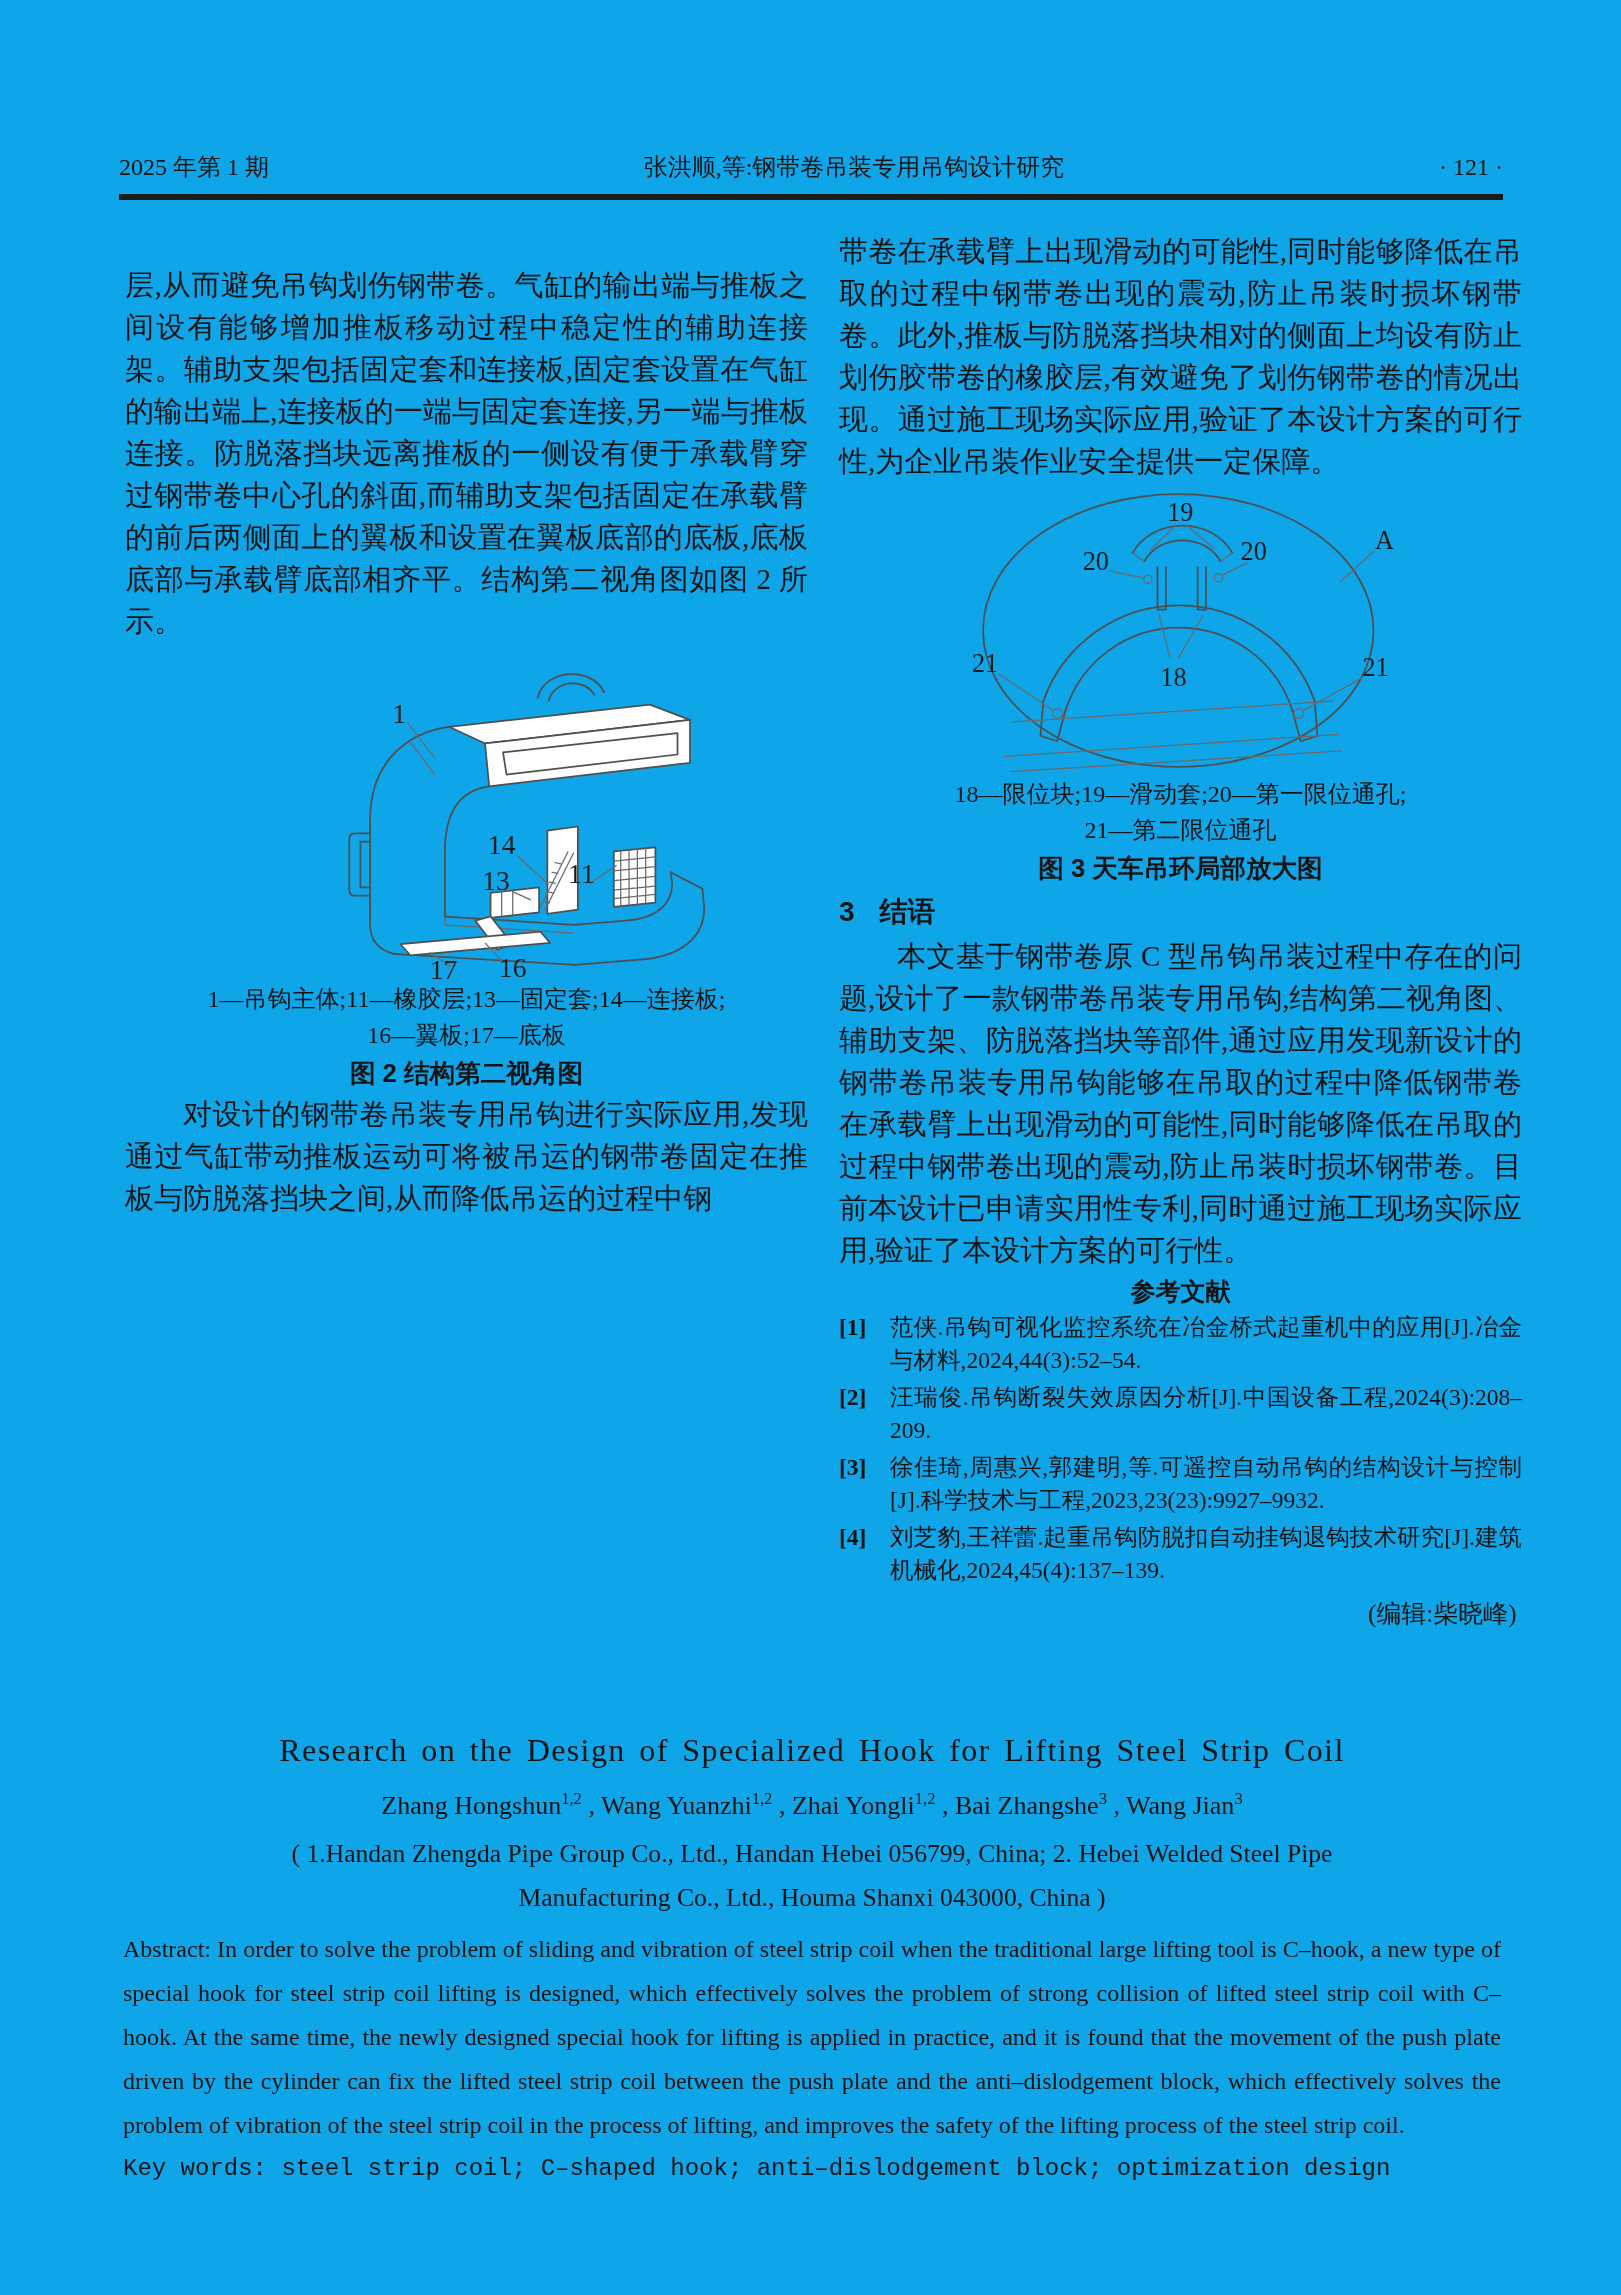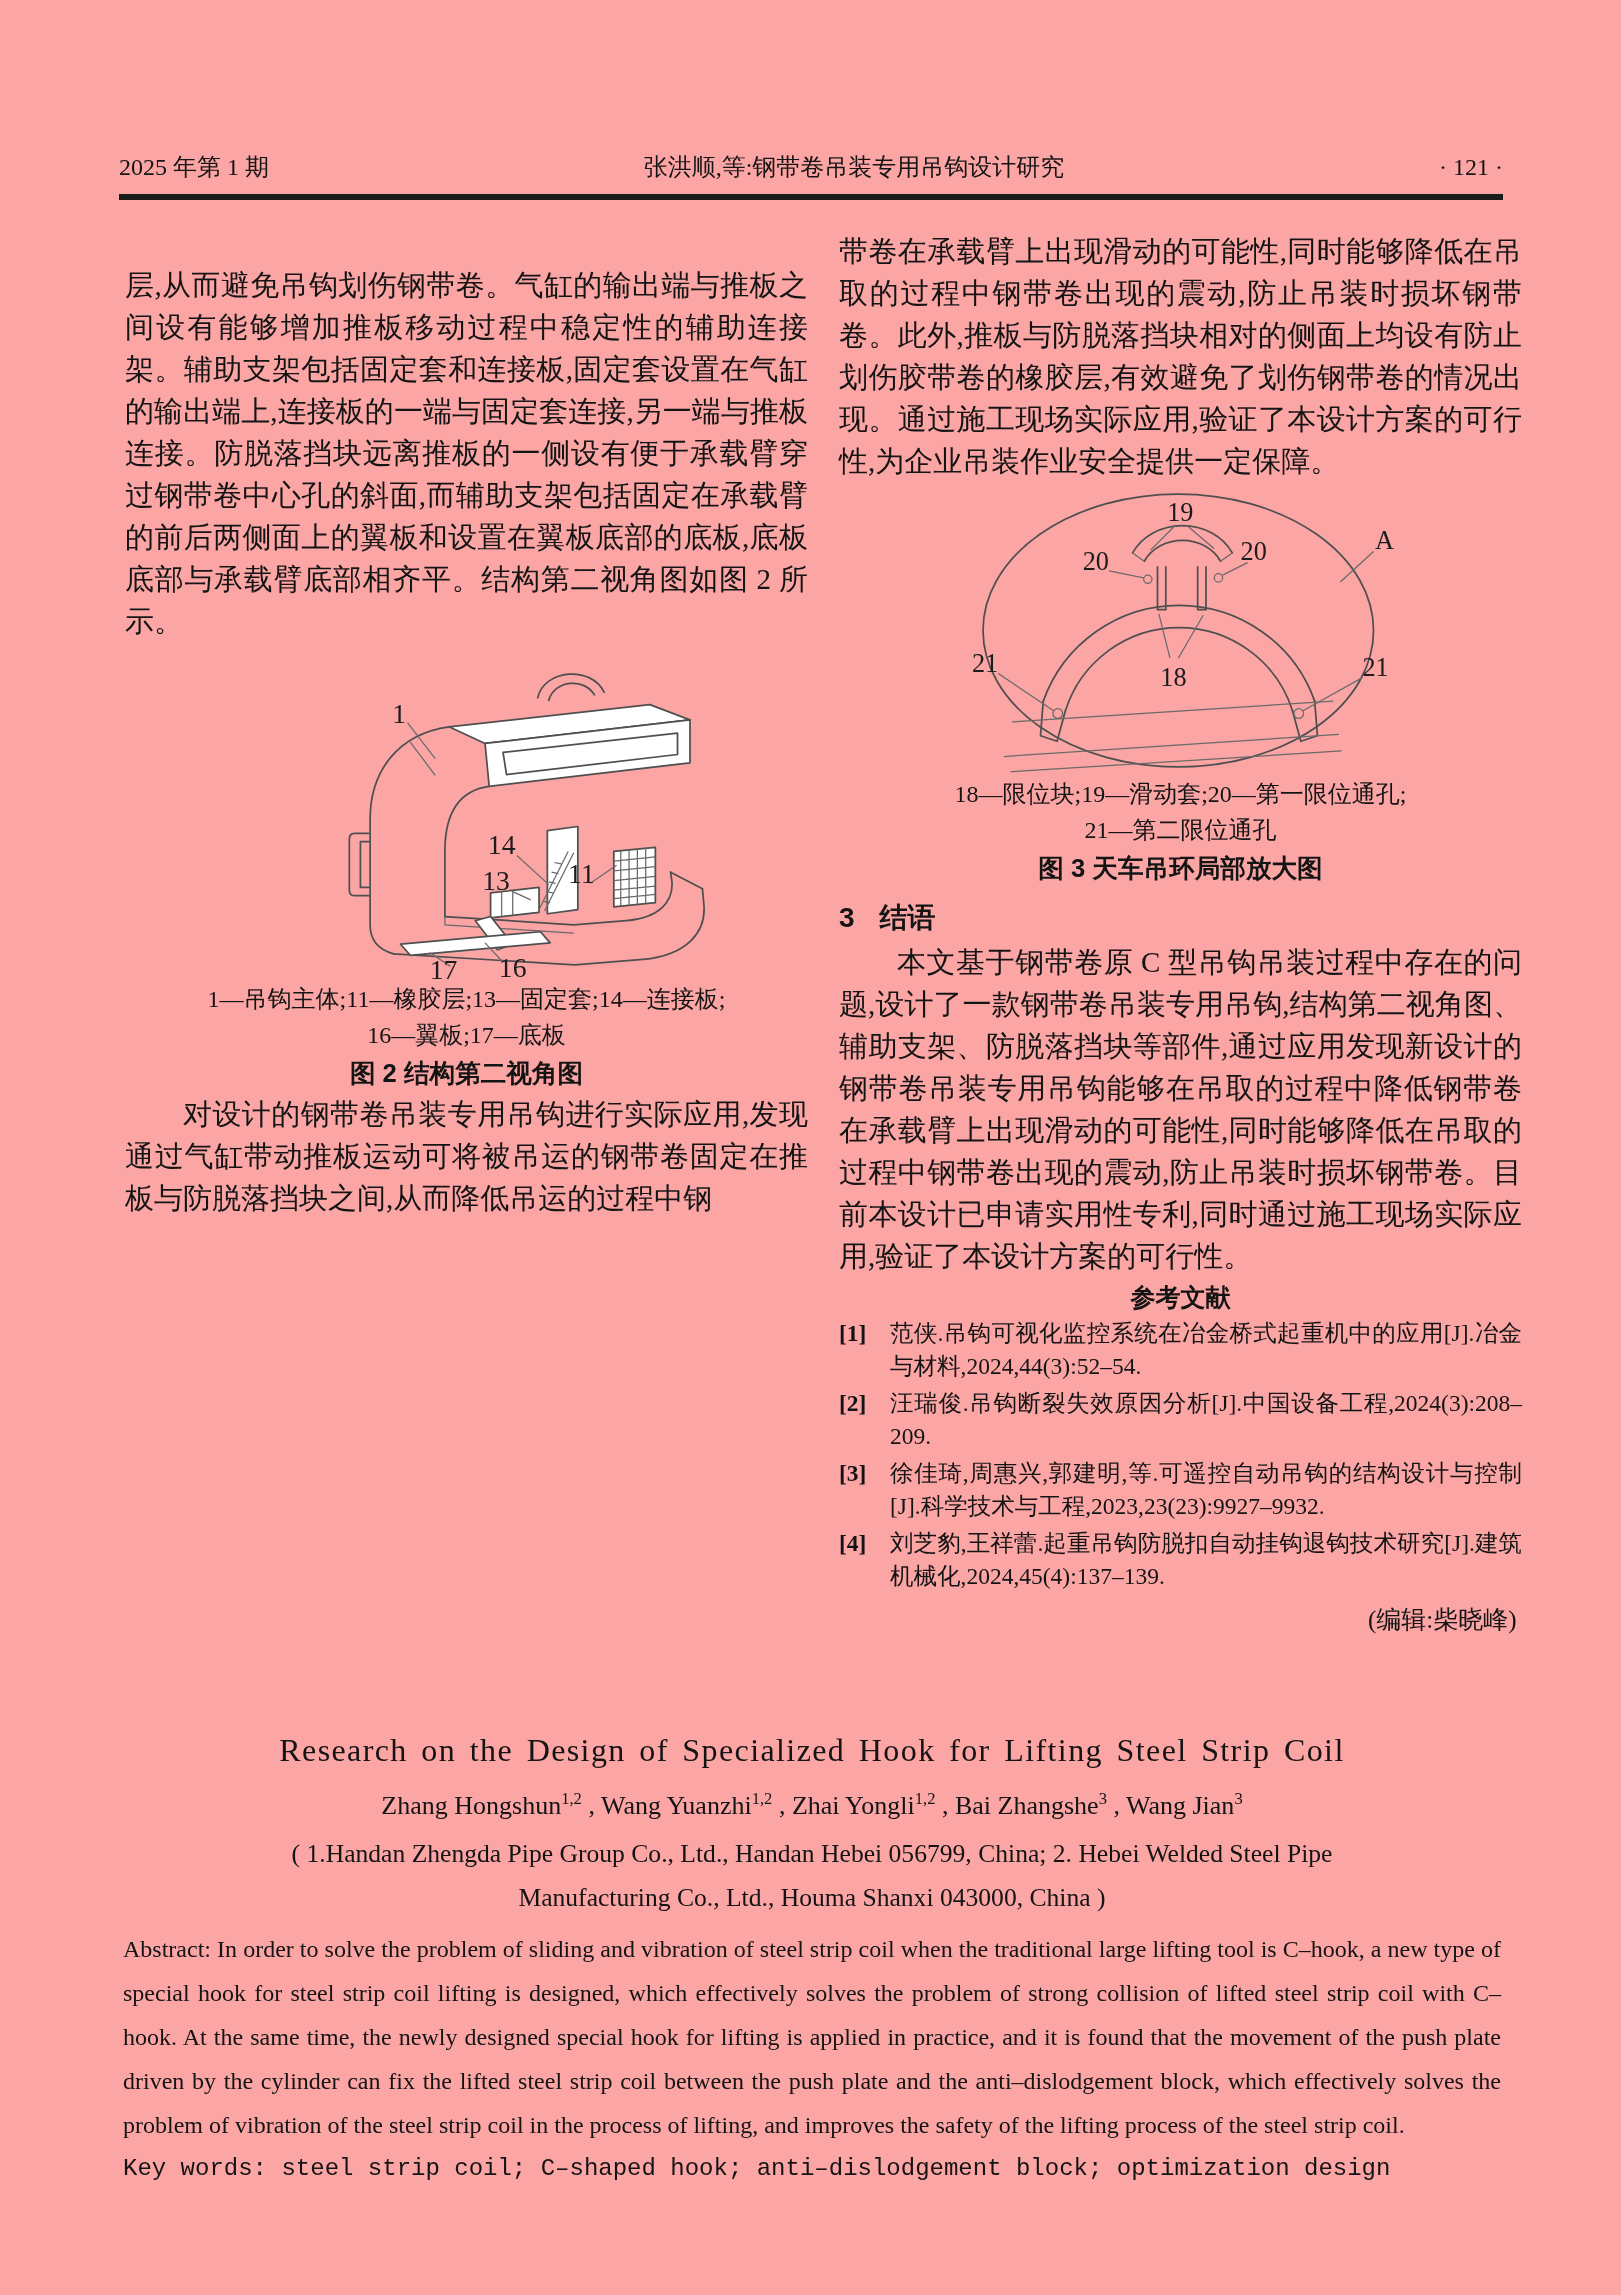--- a/index.html
+++ b/index.html
@@ -1,17 +1,17 @@
 <!DOCTYPE html>
 <html style="font-size:11px"><head>
 <meta charset="utf-8">
 <style>
   html,body{margin:0;padding:0;background:#ffffff;}
   #page{
-    position:relative;width:1622px;height:2295px;background:#fca5a5;
+    position:relative;width:1622px;height:2295px;background:#0ea5e9;
     font-family:"Liberation Serif","DejaVu Serif",serif;color:#141414;overflow:hidden;
   }
   
   .hdr{position:absolute;top:151px;left:119px;width:1384px;display:flex;
        justify-content:space-between;align-items:baseline;font-size:24px;}
   .hdr .mid{flex:1;text-align:center;}
   .hdr-rule{position:absolute;top:194px;left:119px;width:1384px;height:5.5px;background:#1b1b1b;}
   
   .col{position:absolute;top:230px;width:683px;font-size:29px;line-height:42px;
        text-align:justify;text-justify:inter-ideograph;}
@@ -25,21 +25,21 @@
   .figcap{font-size:24px;line-height:36px;text-align:center;}
   .figtitle{font-size:25.6px;line-height:40px;text-align:center;font-weight:bold;
             font-family:Liberation Sans, sans-serif;}
   .drawline{stroke:#4f4f4f;stroke-width:2.5;fill:none;stroke-linejoin:round;stroke-linecap:round;}
   .drawface{stroke:#4f4f4f;stroke-width:2.5;fill:#ffffff;stroke-linejoin:round;}
   .thin{stroke:#6a6a6a;stroke-width:1.8;fill:none;}
   .lbl{font-family:"Liberation Serif","DejaVu Serif",serif;font-size:40px;fill:#1c1c1c;}
   .lbl3{font-family:"Liberation Serif","DejaVu Serif",serif;font-size:38px;fill:#1c1c1c;}
   
   .sechead{font-family:"Liberation Sans","DejaVu Sans",sans-serif;font-weight:bold;
-           font-size:28px;line-height:46px;margin-top:7px;text-align:left;}
+           font-size:28px;line-height:46px;margin-top:1px;text-align:left;}
   .sechead .num{margin-right:25px;}
   
   .refhead{font-family:"Liberation Sans","DejaVu Sans",sans-serif;font-weight:bold;
            font-size:25px;line-height:40px;text-align:center;}
   .ref{position:relative;padding-left:51px;font-size:23.5px;line-height:33px;
        text-align:justify;margin-bottom:4.2px;}
   .ref .mk{position:absolute;left:0;top:0;font-weight:bold;}
   .editor{text-align:right;font-size:25px;line-height:37px;margin-top:8px;padding-right:5.5px;}
   
   #eng{position:absolute;left:123px;top:1729px;width:1378px;}

